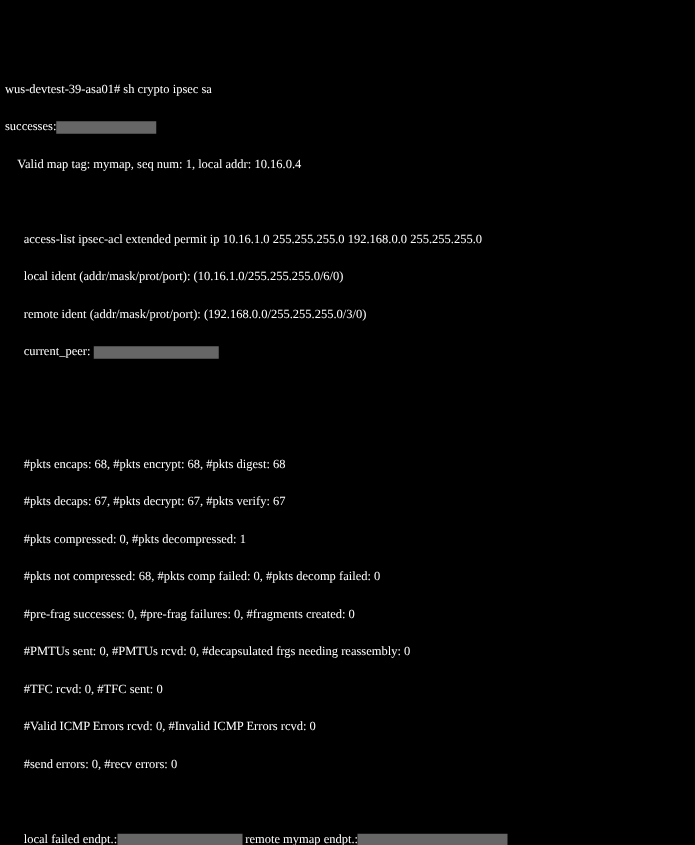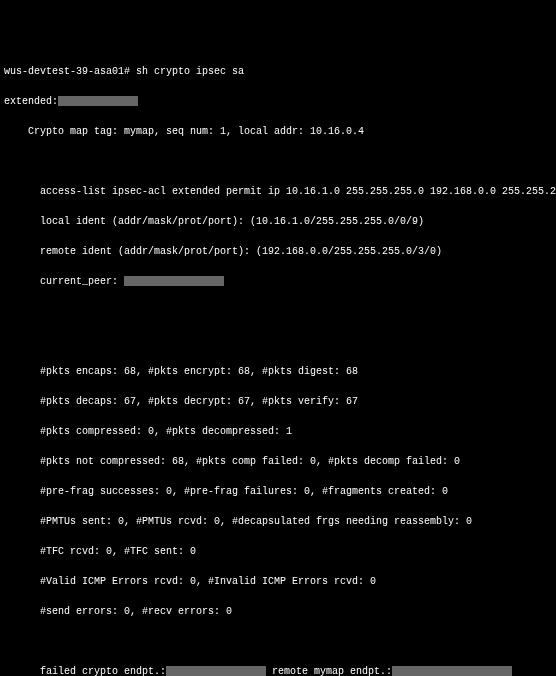--- a/index.html
+++ b/index.html
@@ -1,18 +1,19 @@
 <!DOCTYPE html>
 <html><head>
   <meta charset="utf-8">
   <style>
     * {
       margin: 0;
       padding: 0;
       box-sizing: border-box;
+      font-family: Liberation Serif, serif;
     }
     body {
       background-color: #000000;
       color: #ffffff;
       font-family: 'Courier New', Courier, monospace;
       font-size: 10px;
       line-height: 1.5;
       padding: 4px;
       width: 556px;
       height: 676px;
@@ -29,40 +30,40 @@
     .redacted-md { width: 100px; }
     .redacted-lg { width: 120px; }
     .line { display: block; }
   </style>
 </head>
 <body>
 
 
 
 <span class="line">wus-devtest-39-asa01# sh crypto ipsec sa</span>
-<span class="line"><span>extended:</span><span class="redacted redacted-sm"></span></span>
-<span class="line">    Crypto map tag: mymap, seq num: 1, local addr: 10.16.0.4</span>
+<span class="line"><span>successes:</span><span class="redacted redacted-sm"></span></span>
+<span class="line">    Valid map tag: mymap, seq num: 1, local addr: 10.16.0.4</span>
 <span class="line"> </span>
 <span class="line">      access-list ipsec-acl extended permit ip 10.16.1.0 255.255.255.0 192.168.0.0 255.255.255.0</span>
-<span class="line">      local ident (addr/mask/prot/port): (10.16.1.0/255.255.255.0/0/9)</span>
+<span class="line">      local ident (addr/mask/prot/port): (10.16.1.0/255.255.255.0/6/0)</span>
 <span class="line">      remote ident (addr/mask/prot/port): (192.168.0.0/255.255.255.0/3/0)</span>
 <span class="line"><span>      current_peer:</span> <span class="redacted redacted-md"></span></span>
 <span class="line"> </span>
 <span class="line"> </span>
 <span class="line">      #pkts encaps: 68, #pkts encrypt: 68, #pkts digest: 68</span>
 <span class="line">      #pkts decaps: 67, #pkts decrypt: 67, #pkts verify: 67</span>
 <span class="line">      #pkts compressed: 0, #pkts decompressed: 1</span>
 <span class="line">      #pkts not compressed: 68, #pkts comp failed: 0, #pkts decomp failed: 0</span>
 <span class="line">      #pre-frag successes: 0, #pre-frag failures: 0, #fragments created: 0</span>
 <span class="line">      #PMTUs sent: 0, #PMTUs rcvd: 0, #decapsulated frgs needing reassembly: 0</span>
 <span class="line">      #TFC rcvd: 0, #TFC sent: 0</span>
 <span class="line">      #Valid ICMP Errors rcvd: 0, #Invalid ICMP Errors rcvd: 0</span>
 <span class="line">      #send errors: 0, #recv errors: 0</span>
 <span class="line"> </span>
-<span class="line"><span>      failed crypto endpt.:</span><span class="redacted redacted-md"></span><span> remote mymap endpt.:</span><span class="redacted redacted-lg"></span></span>
+<span class="line"><span>      local failed endpt.:</span><span class="redacted redacted-md"></span><span> remote mymap endpt.:</span><span class="redacted redacted-lg"></span></span>
 
 
 
 
 
 
 
 
 
 

